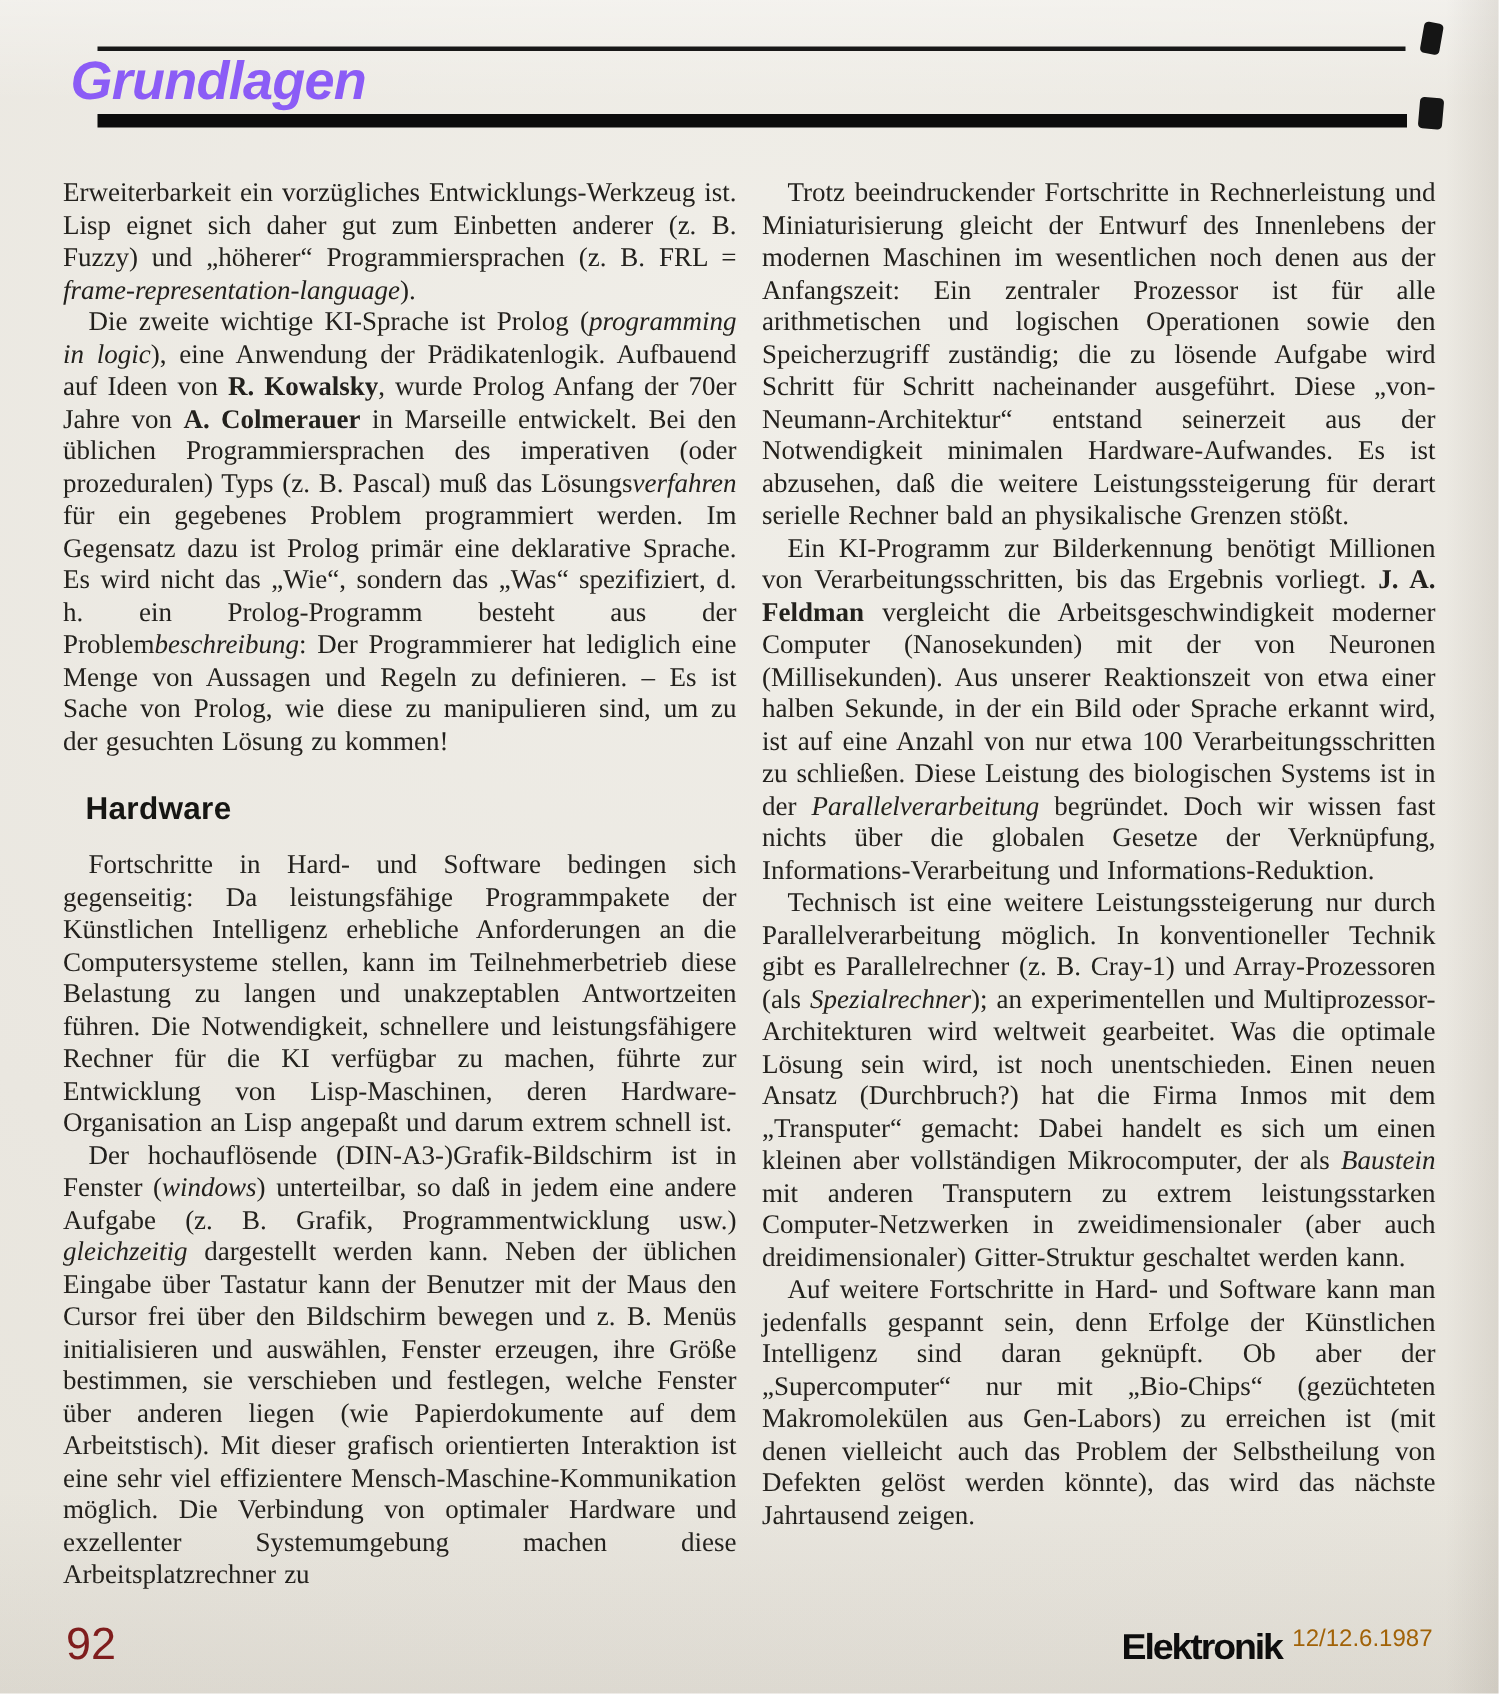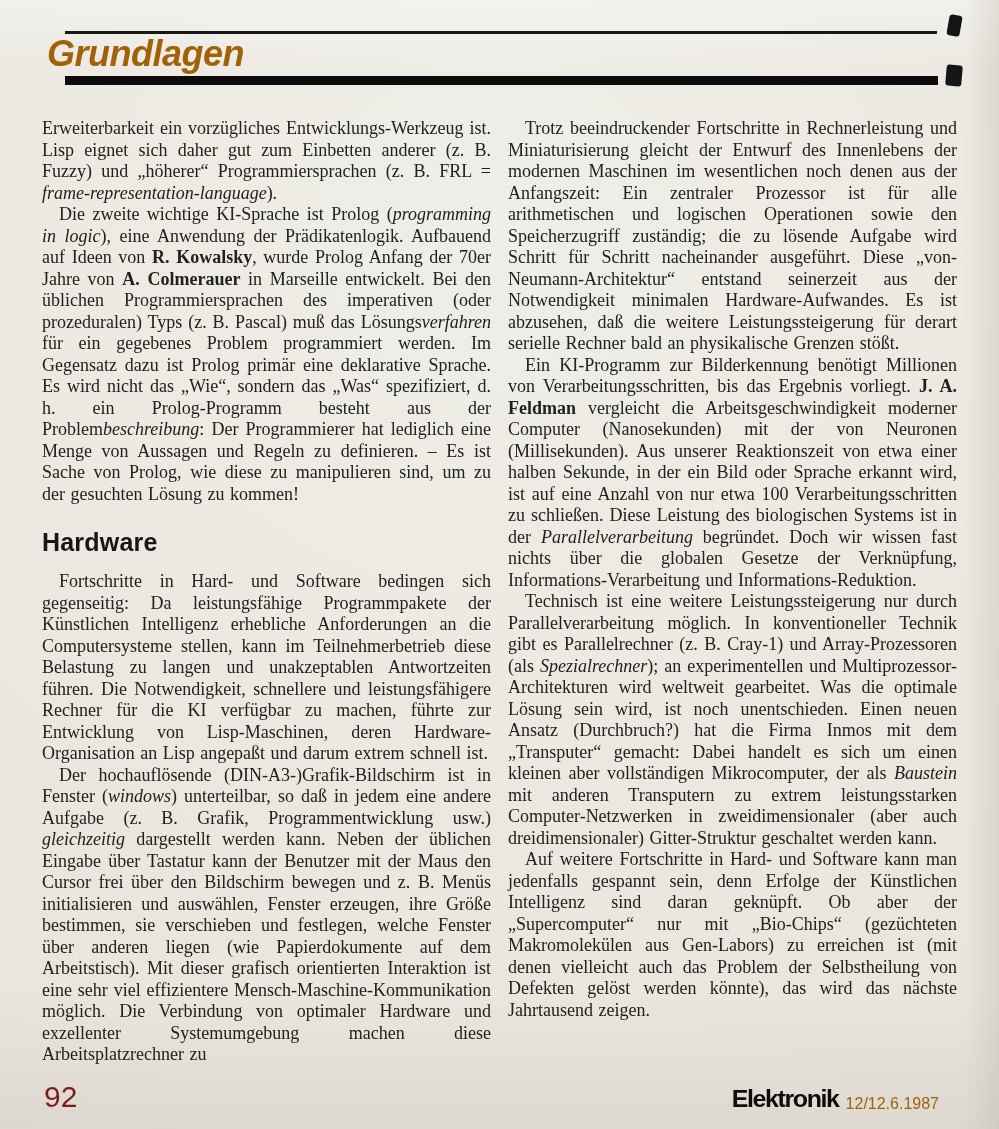--- a/index.html
+++ b/index.html
@@ -19,21 +19,21 @@
   
   .rule-thin {
     position: absolute; left: 65px; top: 31px;
     width: 872px; height: 3px; background: #181818;
   }
   .masthead-title {
     position: absolute; left: 47px; top: 36px; margin: 0;
     font-family: "Liberation Sans", sans-serif;
     font-weight: bold; font-style: italic;
     font-size: 36px; line-height: 1;
-    letter-spacing: -0.5px; color: #a16207;
+    letter-spacing: -0.5px; color: #8b5cf6;
   }
   .rule-thick {
     position: absolute; left: 65px; top: 76px;
     width: 873px; height: 9px; background: #0c0c0c;
   }
   .edge-mark {
     position: absolute; background: #151515; border-radius: 3px;
   }
   .em1 { left: 948px; top: 15px; width: 13px; height: 21px; transform: rotate(10deg); }
   .em2 { left: 946px; top: 65px; width: 16px; height: 21px; transform: rotate(5deg); }
@@ -49,34 +49,34 @@
     font-size: 18px; line-height: 21.5px;
     text-align: justify; text-align-last: left;
     word-spacing: 1px;
     color: #23211d;
   }
   .body-par.indent { text-indent: 17px; }
   .it { font-style: italic; }
   .bd { font-weight: bold; }
   .col-heading {
     font-family: "Liberation Sans", sans-serif;
-    font-size: 25px; font-weight: bold;
+    font-size: 21px; font-weight: bold;
     color: #161613; letter-spacing: 0.2px;
-    margin: 23px 0 14px 0;
+    margin: 23px 0 14px 15px;
   }
 
   
   .page-number {
     position: absolute; left: 44px; top: 1080px;
     font-family: "Liberation Sans", sans-serif;
     font-size: 30px; color: #7f1d1d;
   }
   .footer-right {
-    position: absolute; right: 60px; top: 1084px;
-    display: flex; align-items: flex-end; gap: 7px;
+    position: absolute; right: 44px; top: 1084px;
+    display: flex; align-items: flex-start; gap: 7px;
   }
   .magazine-logo {
     font-family: "Liberation Sans", sans-serif;
     font-weight: bold; font-size: 25px;
     letter-spacing: -1.4px; color: #0d0d0d;
     transform: scaleY(0.96);
   }
   .issue-date {
     font-family: "Liberation Sans", sans-serif;
     font-size: 16px; color: #a16207;

